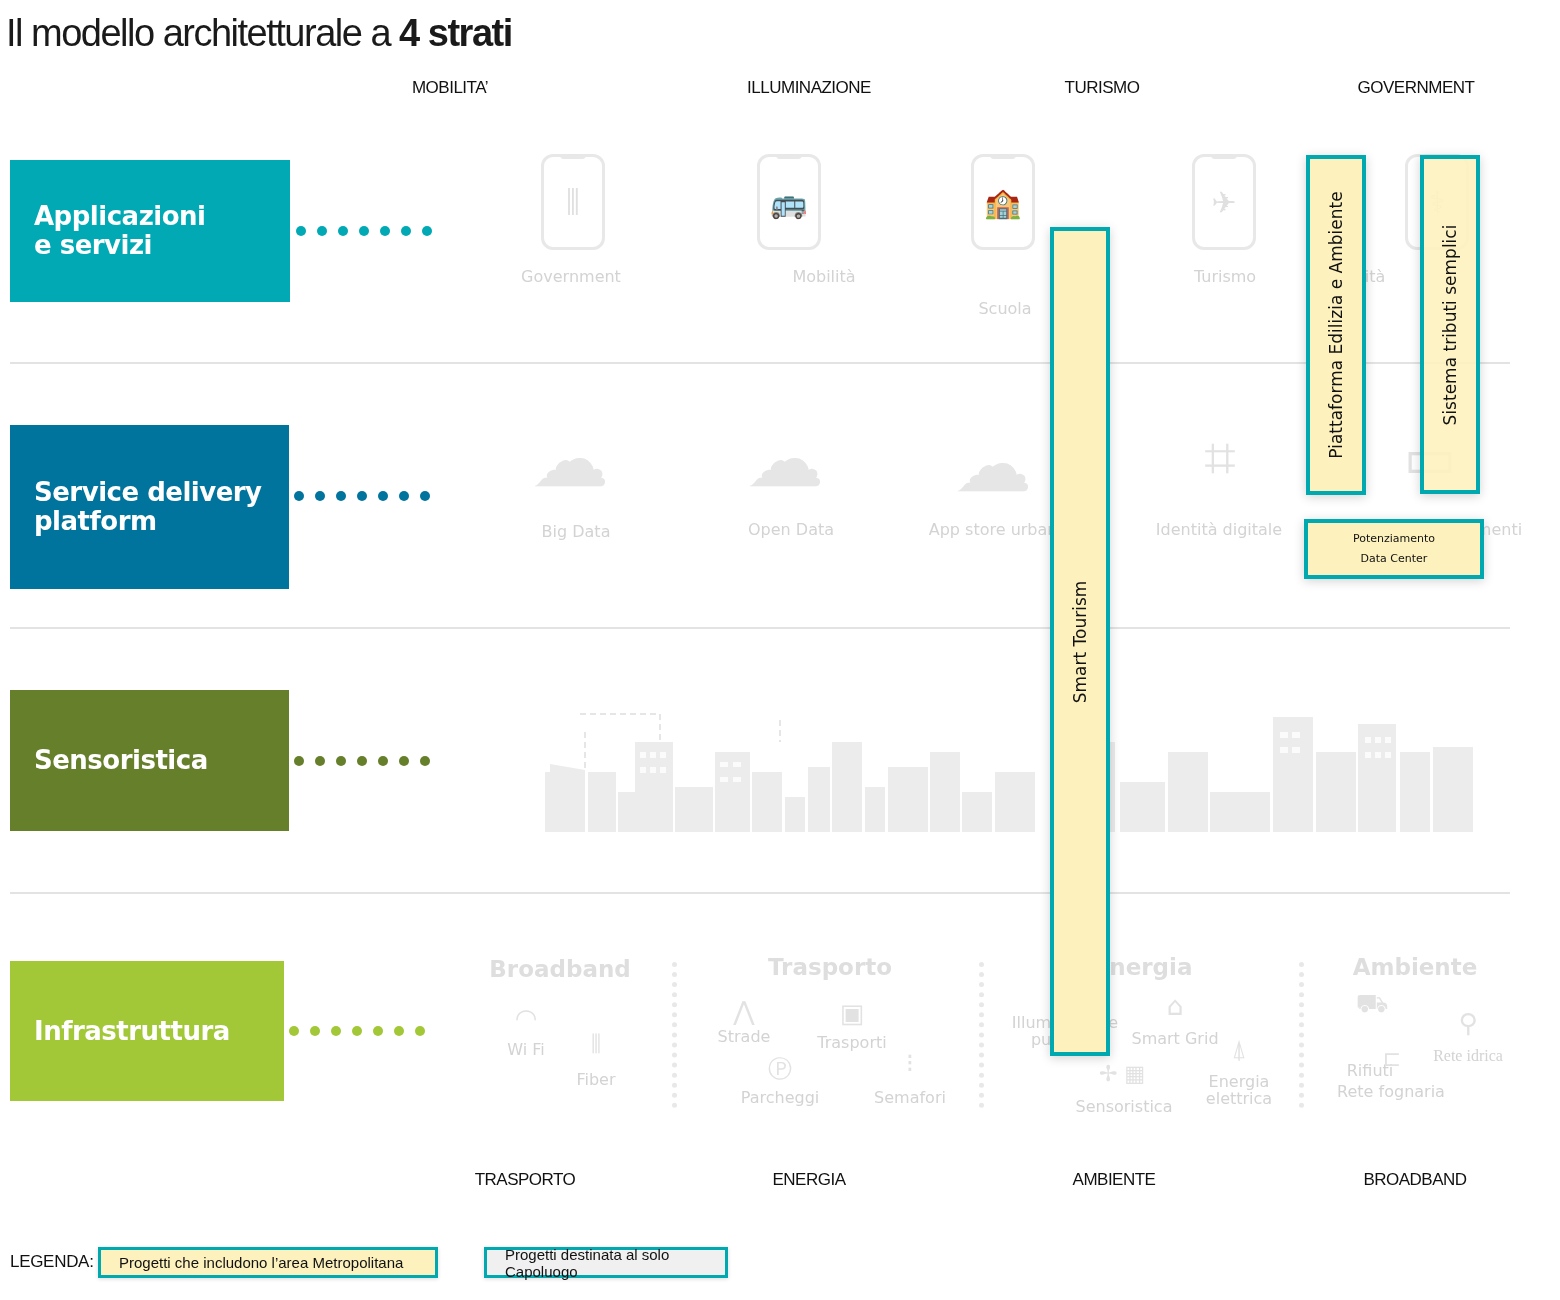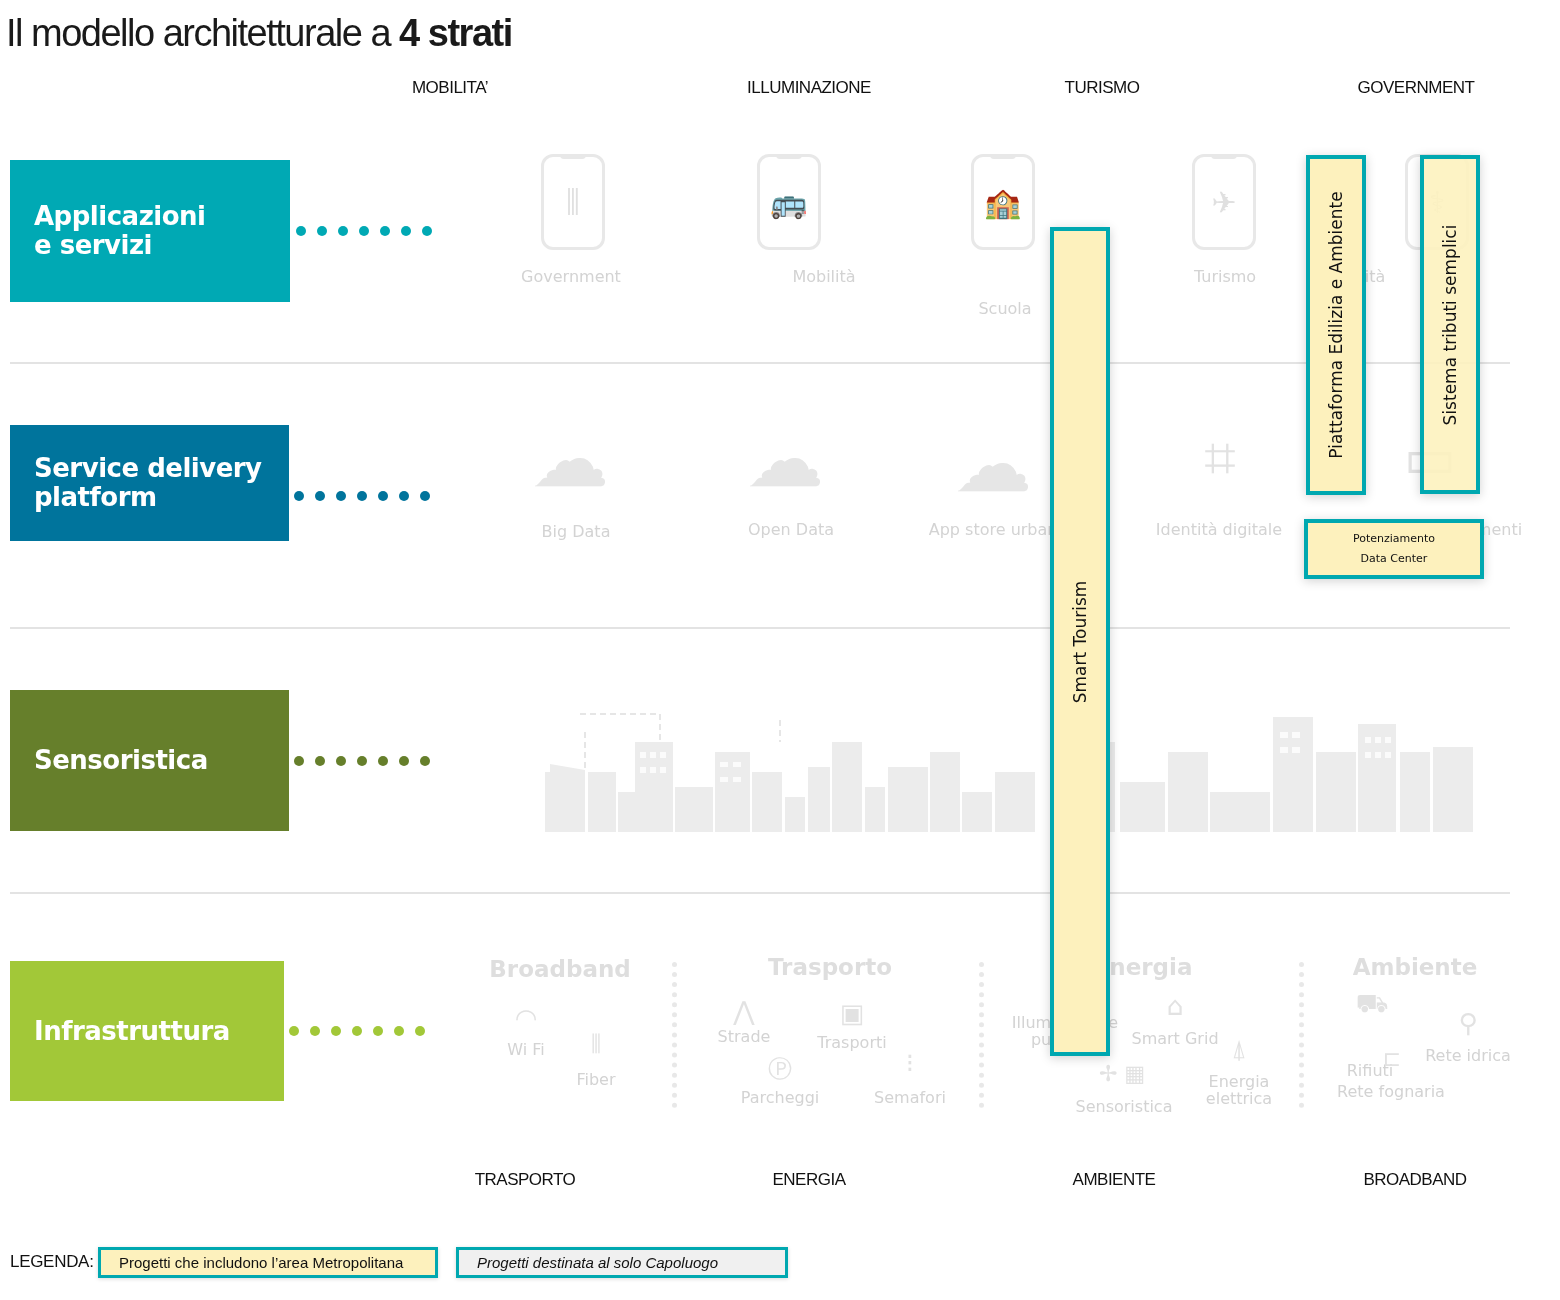--- a/index.html
+++ b/index.html
@@ -58,21 +58,21 @@
     <span style="background:#00a9b4"></span>
     <span style="background:#00a9b4"></span>
     <span style="background:#00a9b4"></span>
     <span style="background:#00a9b4"></span>
     <span style="background:#00a9b4"></span>
     <span style="background:#00a9b4"></span>
 </div>
 
 <div class="sep" style="top:362px;"></div>
 
-<div class="layer-box" style="top:425px; width:279px; height:116px; background:#00749c;">
+<div class="layer-box" style="top:425px; width:279px; height:164px; background:#00749c;">
   <div>
       <div>Service delivery</div>
       <div>platform</div>
     </div>
 </div>
 <div class="dots" style="left:294px; top:491px;">
   <span style="background:#00749c"></span>
     <span style="background:#00749c"></span>
     <span style="background:#00749c"></span>
     <span style="background:#00749c"></span>
@@ -244,21 +244,21 @@
     <div>Energia</div>
     <div>elettrica</div>
   </div>
 
 <div class="vdots" style="left:1299px; top:962px; height:146px;"></div>
 
 <div class="group-title" style="left:1415px; top:954px;">Ambiente</div>
 <div class="smallicon" style="left:1372px; top:990px;">⛟</div>
 <div class="item" style="left:1370px; top:1025px;margin-top:37px;">Rifiuti</div>
 <div class="smallicon" style="left:1468px; top:1010px;">⚲</div>
-<div class="item" style="left:1468px; top:1047px;">Rete idrica</div>
+<div class="item" style="left:1468px; top:1047px;font-family:Liberation Serif, serif;">Rete idrica</div>
 <div class="smallicon" style="left:1392px; top:1048px; font-size:22px;">⊏</div>
 <div class="item" style="left:1391px; top:1083px;">Rete fognaria</div>
 
 <div class="cat" style="left:503px; top:1170px;">TRASPORTO</div>
 <div class="cat" style="left:787px; top:1170px;">ENERGIA</div>
 <div class="cat" style="left:1092px; top:1170px;">AMBIENTE</div>
 <div class="cat" style="left:1393px; top:1170px;">BROADBAND</div>
 
 <div class="proj vert" style="left:1050px; top:227px; width:60px; height:829px;">
     <span>Smart Tourism</span>
@@ -271,13 +271,13 @@
   </div>
 <div class="proj horiz" style="left:1304px; top:519px; width:180px; height:60px;">
     <span>
       <span style="display:block">Potenziamento</span>
       <span style="display:block">Data Center</span>
     </span>
   </div>
 
 <div class="legend-label">LEGENDA:</div>
 <div class="legend-box" style="left:98px; width:340px; background:#fdf1bd;">Progetti che includono l’area Metropolitana</div>
-<div class="legend-box" style="left:456px; width:332px; background:#f0f0f0;font-style:italic;">Progetti destinata al solo Capoluogo</div>
+<div class="legend-box" style="left:484px; width:244px; background:#f0f0f0;">Progetti destinata al solo Capoluogo</div>
 
 </body></html>

